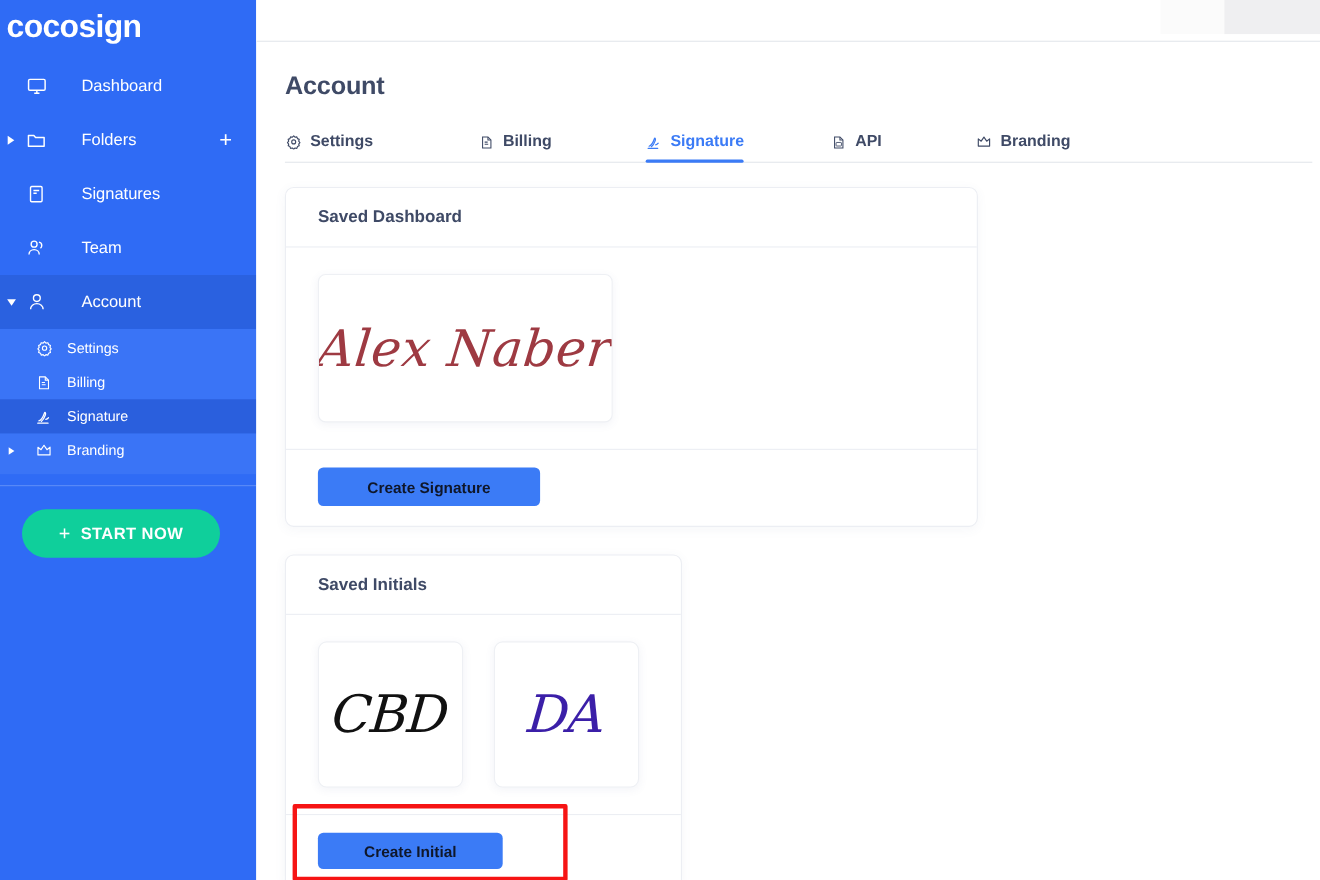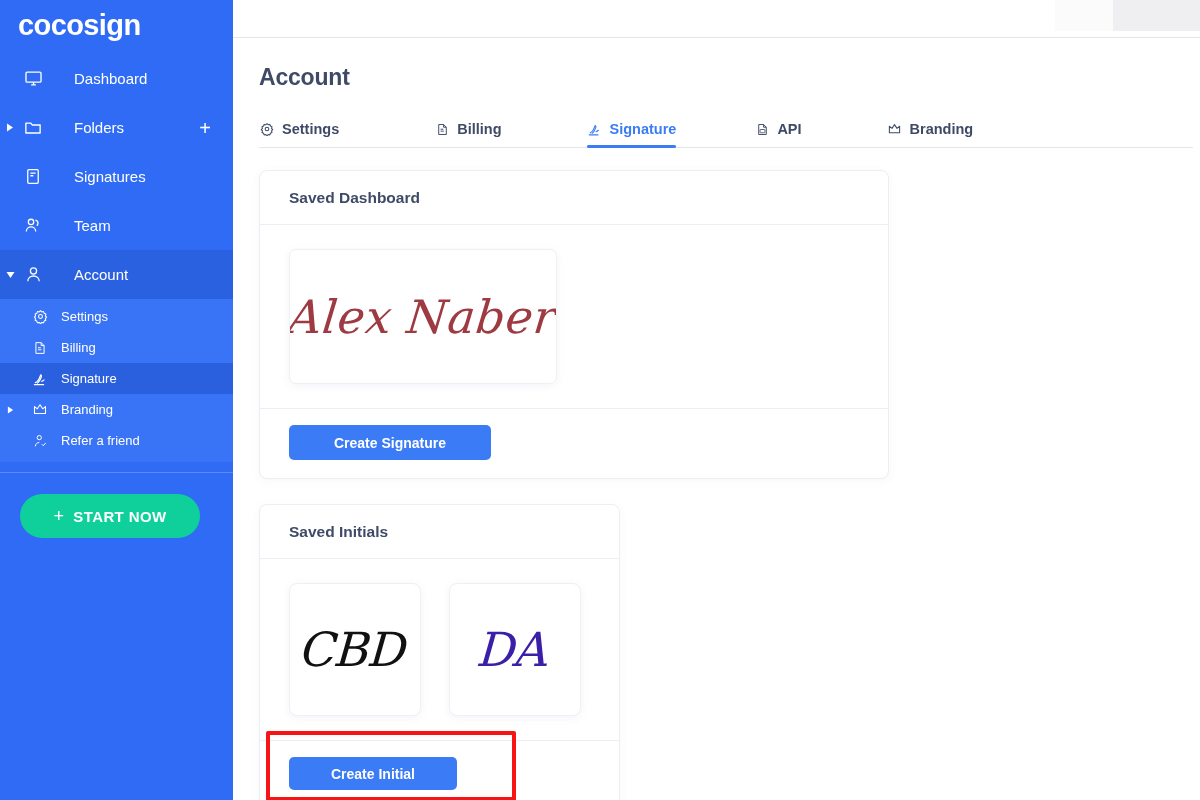--- a/index.html
+++ b/index.html
@@ -17,21 +17,21 @@
     background: #2f6bf5;
     flex: 0 0 233px;
     position: relative;
     overflow: hidden;
   }
   .logo {
     color: #ffffff;
     font-size: 29px;
     font-weight: 700;
     letter-spacing: -0.6px;
-    padding: 4px 0 0 18px;
+    padding: 4px 0 0 6px;
     height: 46px;
     line-height: 42px;
     user-select: none;
   }
   .nav { margin-top: 8px; }
   .nav-item {
     position: relative;
     height: 49px;
     display: flex;
     align-items: center;
@@ -256,21 +256,21 @@
     font-size: 47px;
     white-space: nowrap;
     transform: skewX(-5deg);
     letter-spacing: -1px;
   }
   .ini-cbd { color: #111111; }
   .ini-da  { color: #3b1fa8; }
 
   .blue-btn {
     background: #3b7bf6;
-    color: #ffffff;
+    color: #0f172a;
     border: none;
     border-radius: 5px;
     font-size: 14px;
     font-weight: 700;
     cursor: pointer;
     font-family: "Liberation Sans", sans-serif;
   }
   .btn-create-signature { width: 202px; height: 35px; }
   .btn-create-initial { width: 168px; height: 33px; }
 
@@ -402,30 +402,20 @@
               </svg>
           </span>
           <span class="sub-ico">
             <svg width="16" height="15" viewBox="0 0 24 24" fill="none" stroke="#ffffff" stroke-width="1.7" stroke-linejoin="round">
                 <path d="M3.2 18.5V7.3l4.5 3.6L12 4.5l4.3 6.4 4.5-3.6v11.2z"></path>
               </svg>
           </span>
           <span>Branding</span>
         </div>
 
-        <div class="sub-item">
-          <span class="sub-ico">
-            <svg width="15" height="16" viewBox="0 0 24 24" fill="none" stroke="#ffffff" stroke-width="1.6">
-                <circle cx="10" cy="6.6" r="3.4"></circle>
-                <path d="M3.8 20.5c0-3.6 2.9-6.1 6.2-6.1"></path>
-                <path d="M14.5 17.5l2 2 3.5-4" stroke-linecap="round" stroke-linejoin="round"></path>
-              </svg>
-          </span>
-          <span>Refer a friend</span>
-        </div>
 
       </div>
     </nav>
 
     <div class="sb-divider"></div>
 
     <div class="start-wrap">
       <button class="start-btn">
         <span class="plus">+</span>
         <span>START NOW</span>

